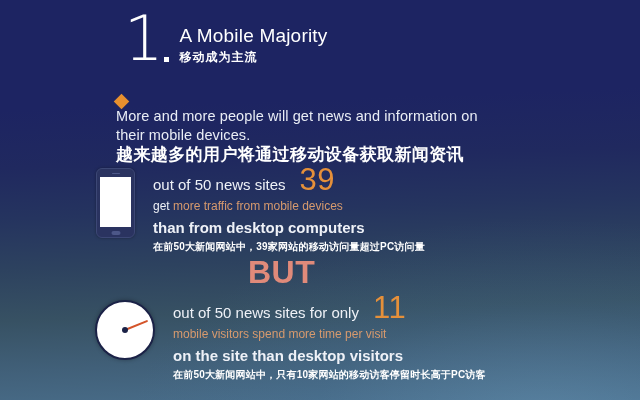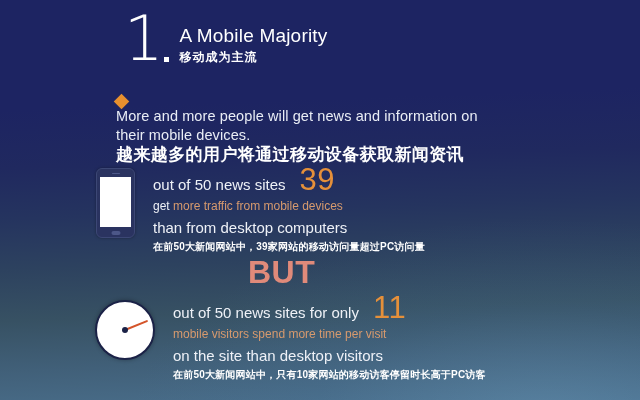--- a/index.html
+++ b/index.html
@@ -230,21 +230,21 @@
     line-height: 21px;
     font-weight: 400;
     white-space: nowrap;
   }
   .stat-l2 .hl-white { color: #eef1f7; }
   .stat-l2 .hl-orange { color: #d79a6e; }
   .stat-l3 {
     font-size: 15px;
     line-height: 21px;
     color: #eef1f7;
-    font-weight: 400;
+    font-weight: 700;
     white-space: nowrap;
   }
   .stat-cn {
     font-size: 10px;
     line-height: 15px;
     font-weight: bold;
     color: #ffffff;
     margin-top: 1px;
     letter-spacing: 0.2px;
     white-space: nowrap;

